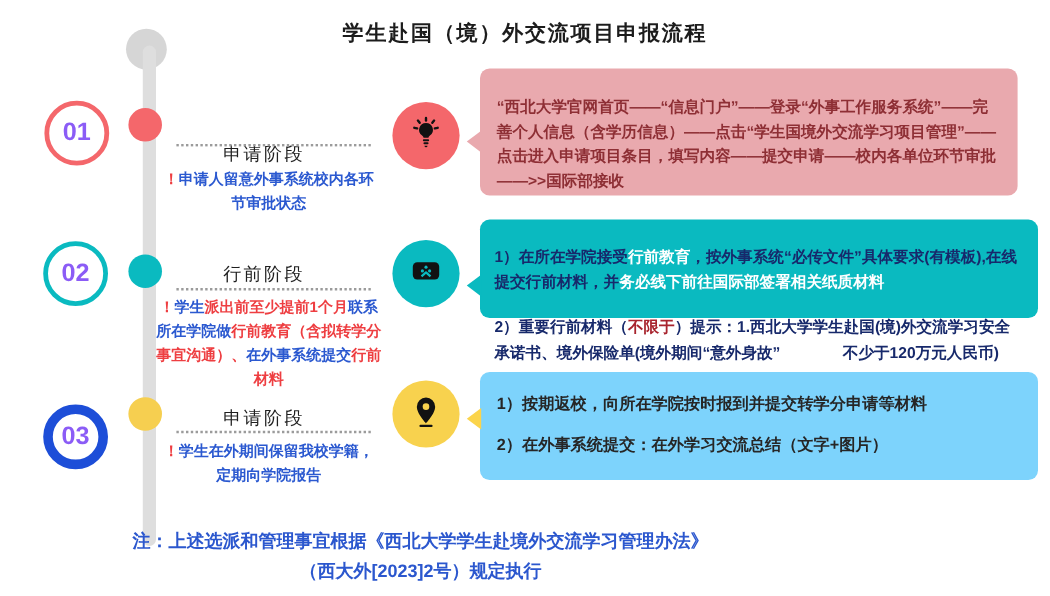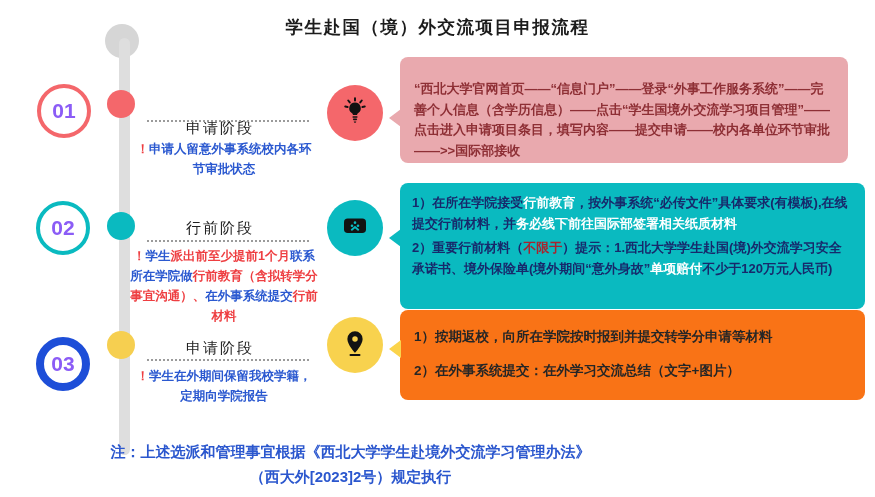--- a/index.html
+++ b/index.html
@@ -48,26 +48,26 @@
   .icirc.s2{left:327px;top:200px;background:#0abac0;}
   .icirc.s3{left:327px;top:317px;background:#f8d24e;}
 
   
   .bubble{border-radius:8px;box-sizing:border-box;}
   .tail{position:absolute;left:-11px;width:0;height:0;
         border-top:9px solid transparent;border-bottom:9px solid transparent;}
   .bubble.pink{left:400px;top:57px;width:448px;height:106px;background:#e9a9ae;
                padding:22px 14px;font-size:13px;font-weight:700;color:#8e2f35;line-height:20.5px;}
   .bubble.pink .tail{top:52px;border-right:12px solid #e9a9ae;}
-  .bubble.teal{left:400px;top:183px;width:465px;height:126px;background:#0abac0;
-               padding:9px 12px;font-size:13px;font-weight:700;color:#17296b;line-height:21px;}
+  .bubble.teal{left:400px;top:183px;width:465px;height:82px;background:#0abac0;
+               padding:20px 12px;font-size:13px;font-weight:700;color:#17296b;line-height:21px;}
   .bubble.teal .tail{top:46px;border-right:12px solid #0abac0;}
   .bubble.teal p{margin:0;}
-  .bubble.teal p + p{margin-top:3px;}
-  .bubble.yellow{left:400px;top:310px;width:465px;height:90px;background:#f97316;
+  .bubble.teal p + p{margin-top:17px;}
+  .bubble.yellow{left:400px;top:310px;width:465px;height:90px;background:#7dd3fc;
                  padding:17px 14px 0;font-size:13.5px;font-weight:600;color:#262626;line-height:20px;}
   .bubble.yellow .tail{top:30px;border-right:12px solid #fbd44b;}
   .bubble.yellow p{margin:0 0 14px;}
 
   
   .c-red{color:#ee3e41;}
   .c-blue{color:#2b59d0;}
   .c-white{color:#ffffff;}
   .c-maroon{color:#a8242e;}
   .c-strong{font-weight:800;}

